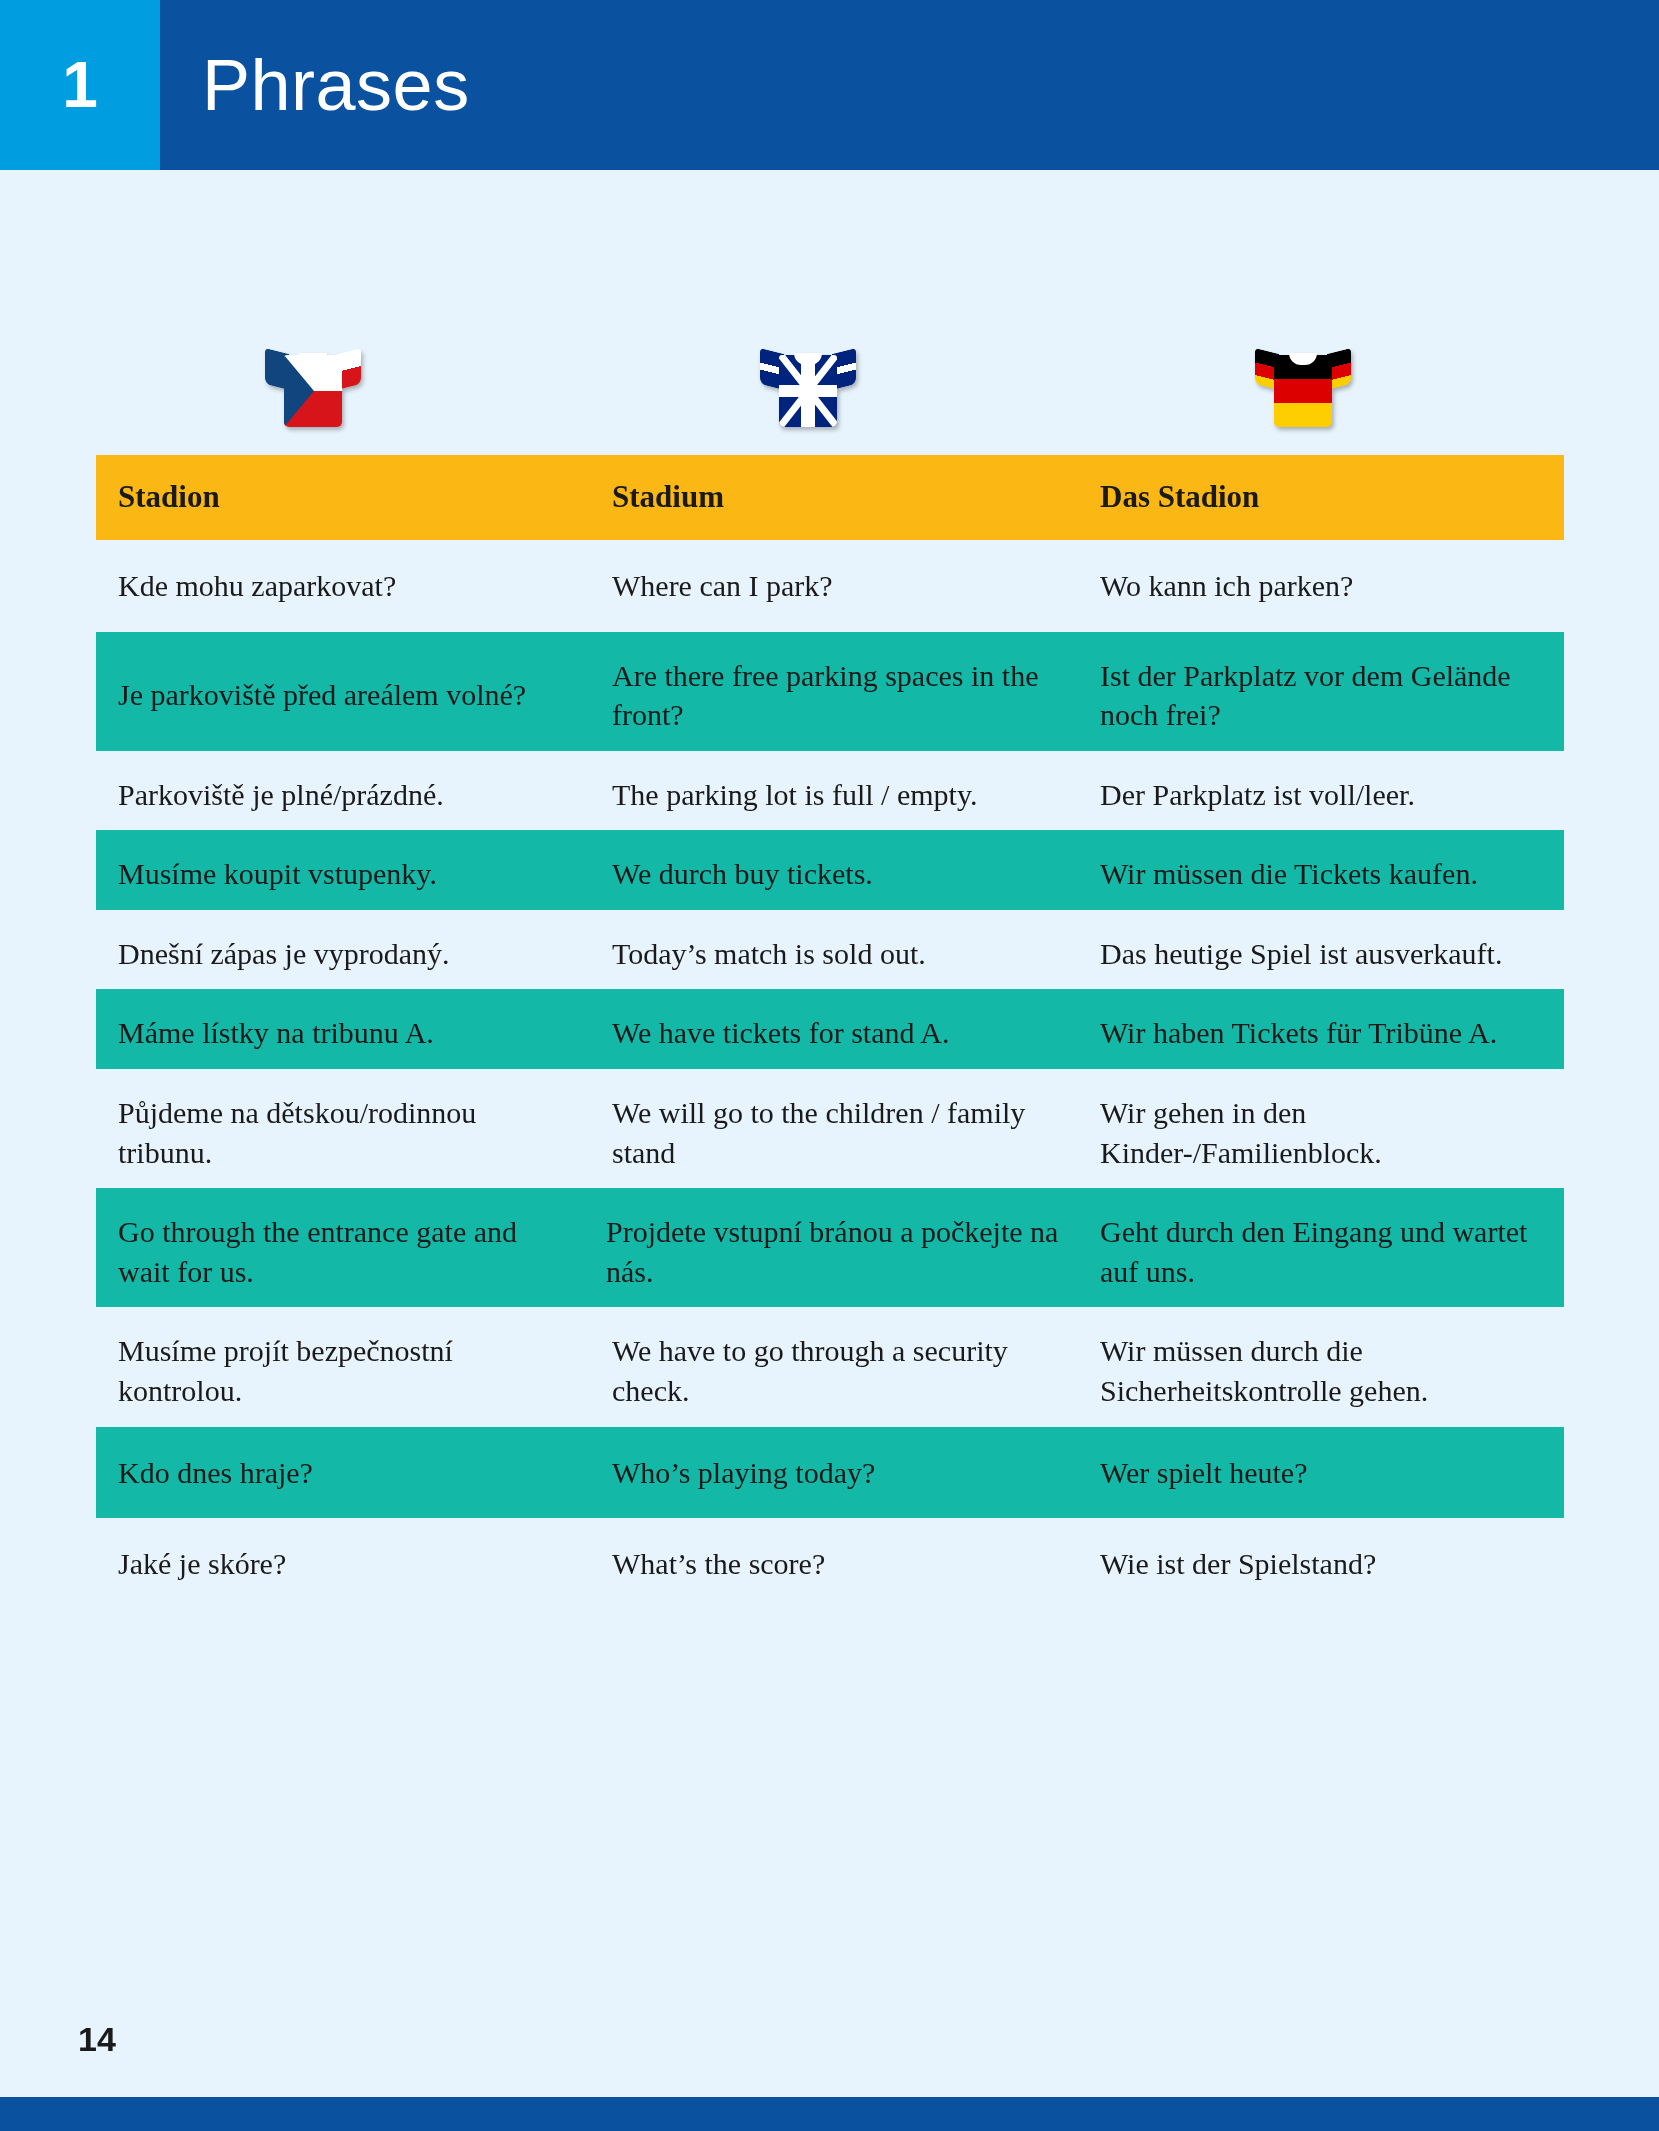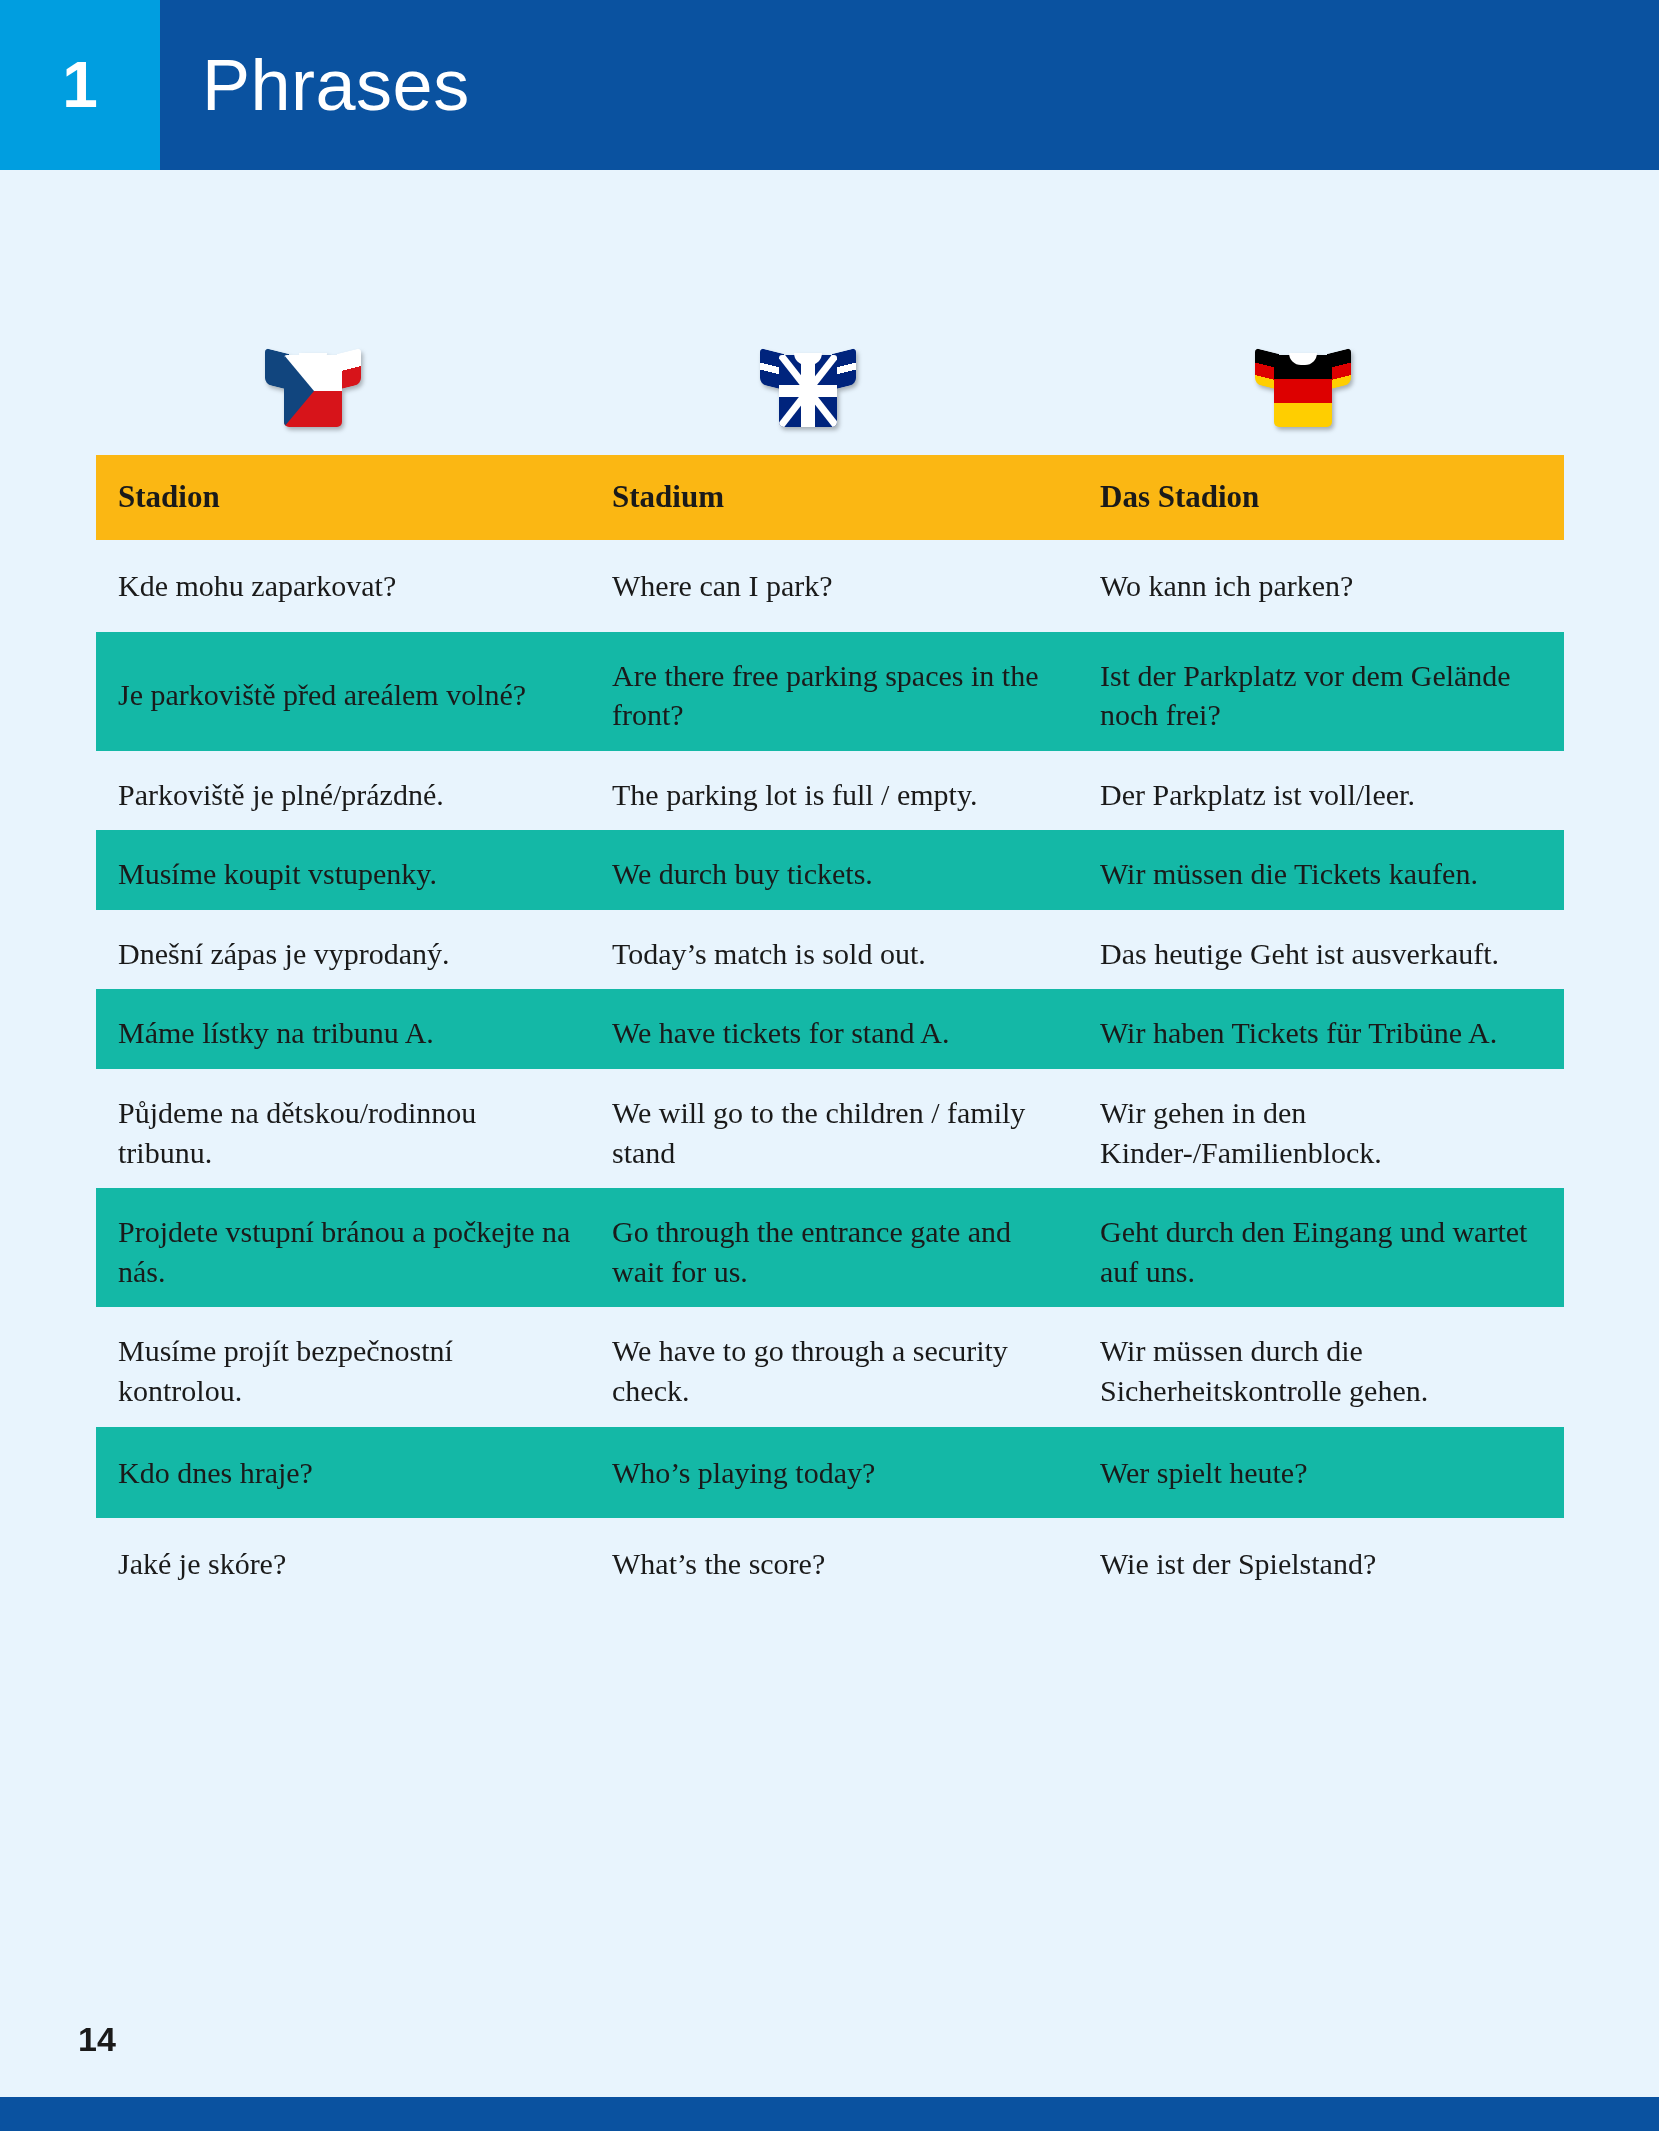--- a/index.html
+++ b/index.html
@@ -301,38 +301,38 @@
 
   <div class="row alt">
     <div class="cell c1">Musíme koupit vstupenky.</div>
     <div class="cell c2">We durch buy tickets.</div>
     <div class="cell c3">Wir müssen die Tickets kaufen.</div>
   </div>
 
   <div class="row plain">
     <div class="cell c1">Dnešní zápas je vyprodaný.</div>
     <div class="cell c2">Today’s match is sold out.</div>
-    <div class="cell c3">Das heutige Geht ist ausverkauft.</div>
+    <div class="cell c3">Das heutige Spiel ist ausverkauft.</div>
   </div>
 
   <div class="row alt">
     <div class="cell c1">Máme lístky na tribunu A.</div>
     <div class="cell c2">We have tickets for stand A.</div>
     <div class="cell c3">Wir haben Tickets für Tribüne A.</div>
   </div>
 
   <div class="row plain">
     <div class="cell c1">Půjdeme na dětskou/rodinnou tribunu.</div>
     <div class="cell c2">We will go to the children / family stand</div>
     <div class="cell c3">Wir gehen in den Kinder-/Familienblock.</div>
   </div>
 
   <div class="row alt">
+    <div class="cell c2">Go through the entrance gate and wait for us.</div>
     <div class="cell c1">Projdete vstupní bránou a počkejte na nás.</div>
-    <div class="cell c2">Go through the entrance gate and wait for us.</div>
     <div class="cell c3">Geht durch den Eingang und wartet auf uns.</div>
   </div>
 
   <div class="row plain">
     <div class="cell c1">Musíme projít bezpečnostní kontrolou.</div>
     <div class="cell c2">We have to go through a security check.</div>
     <div class="cell c3">Wir müssen durch die Sicherheitskontrolle gehen.</div>
   </div>
 
   <div class="row alt tall">

